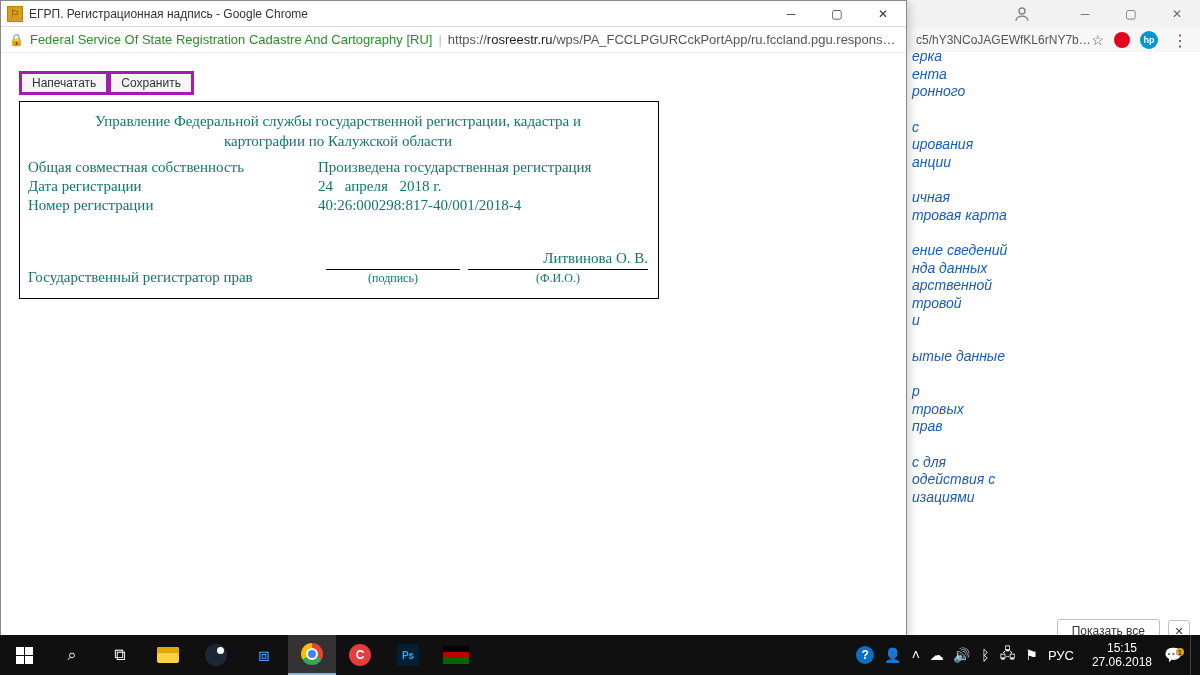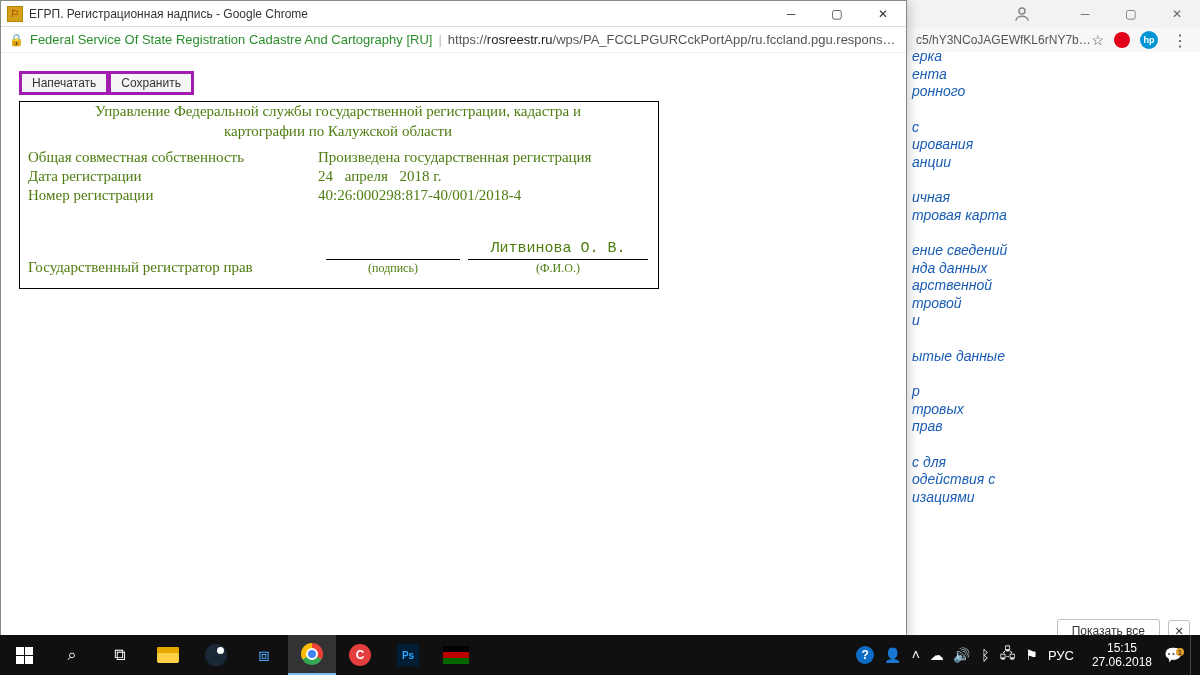--- a/index.html
+++ b/index.html
@@ -76,33 +76,33 @@
   .popup-url .host { color: #222; }
 
   .popup-body { flex: 1; background: #fff; padding: 18px; }
   .action-bar { display: flex; margin-bottom: 6px; }
   .action-bar button {
     font-size: 12px; font-family: Arial, sans-serif; padding: 2px 10px;
     border: 3px solid #a21caf; background: #f5f5f5; color: #333; margin-right: -1px;
   }
 
   .doc-frame {
-    border: 1px solid #000; width: 640px; padding: 0 10px 12px 8px;
-    font-family: "Times New Roman", serif; font-size: 15px; color: #4d7c0f;
+    border: 1px solid #000; width: 640px; padding: 10px 10px 12px 8px;
+    font-family: "Times New Roman", serif; font-size: 15px; color: #0f766e;
   }
   .doc-header {
     text-align: center; padding: 0 30px 8px; line-height: 1.3;
   }
   .doc-grid { display: grid; grid-template-columns: 290px auto; row-gap: 2px; }
   .doc-grid div { white-space: nowrap; }
   .date-parts span { margin-right: 8px; }
   .sig-block { margin-top: 36px; display: grid; grid-template-columns: 290px 150px 180px; align-items: end; }
   .sig-line { border-bottom: 1px solid #000; height: 18px; margin: 0 8px; }
   .sig-caption { text-align: center; font-size: 12px; padding-top: 1px; }
-  .sig-name { text-align: center; padding-bottom: 2px; font-family: Liberation Mono, monospace; }
+  .sig-name { text-align: right; padding-bottom: 2px; }
 
   
   .taskbar {
     position: absolute; left: 0; right: 0; bottom: 0; height: 40px;
     background: #101010; display: flex; align-items: center; color: #fff;
   }
   .tb-left { display: flex; align-items: center; height: 100%; }
   .tb-btn { width: 48px; height: 40px; display:flex; align-items:center; justify-content:center; }
   .tb-btn.active { background: #333; border-bottom: 2px solid #76b9ed; }
   .tb-icon { width: 24px; height: 24px; display:flex; align-items:center; justify-content:center; font-size: 16px; }

